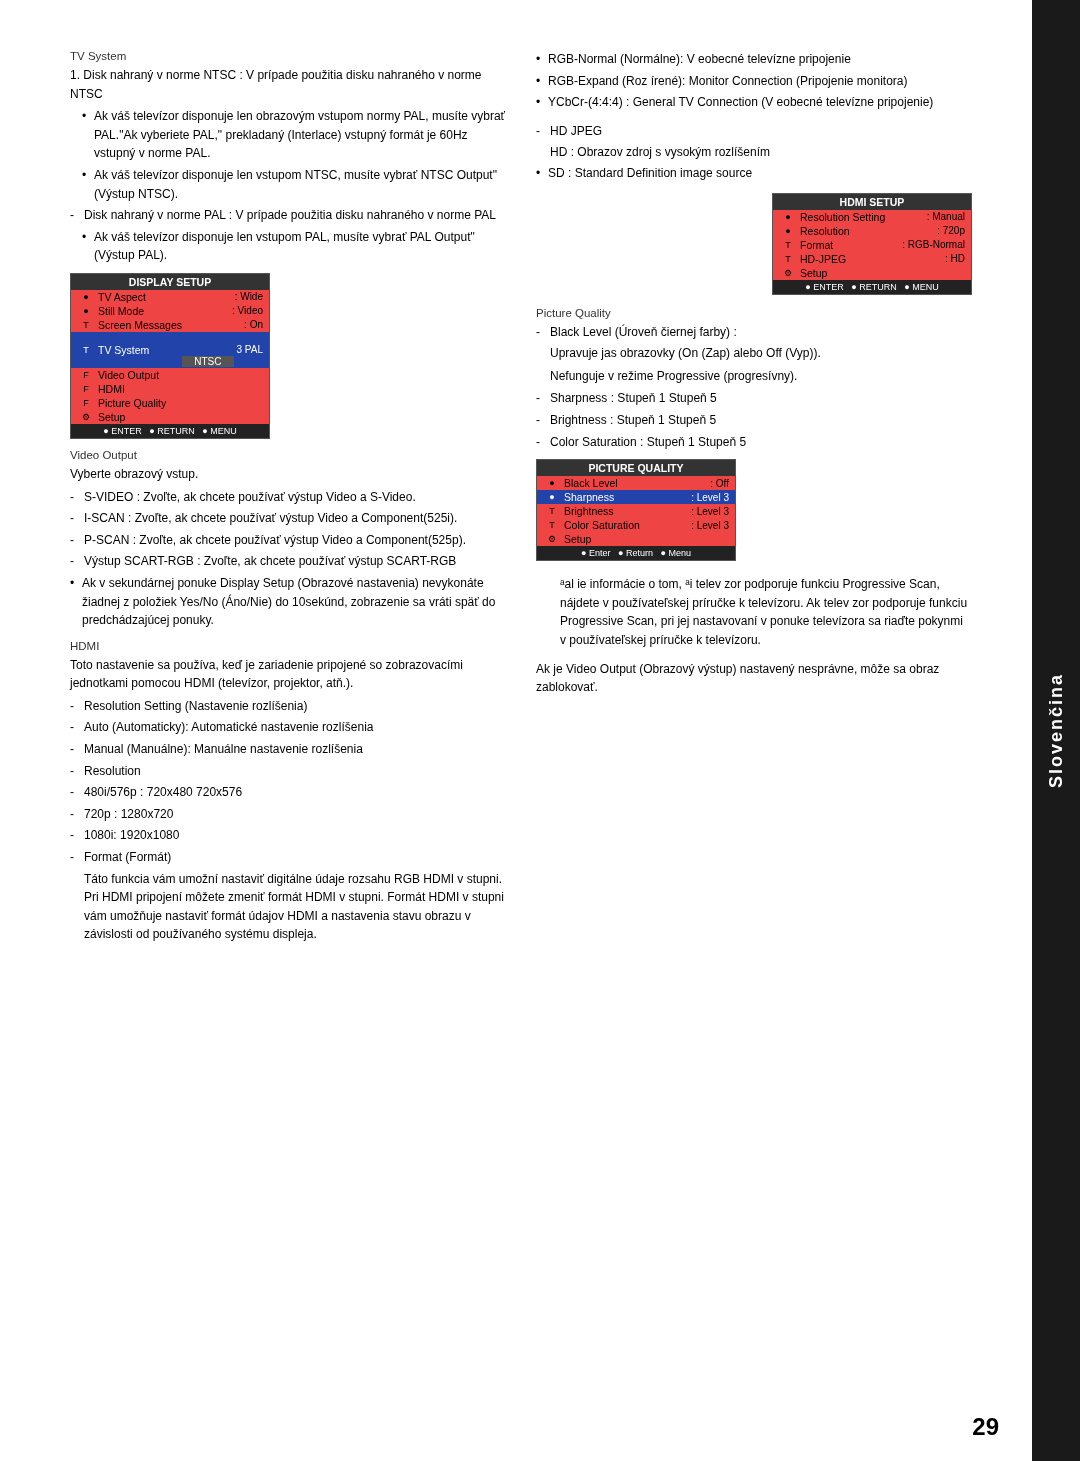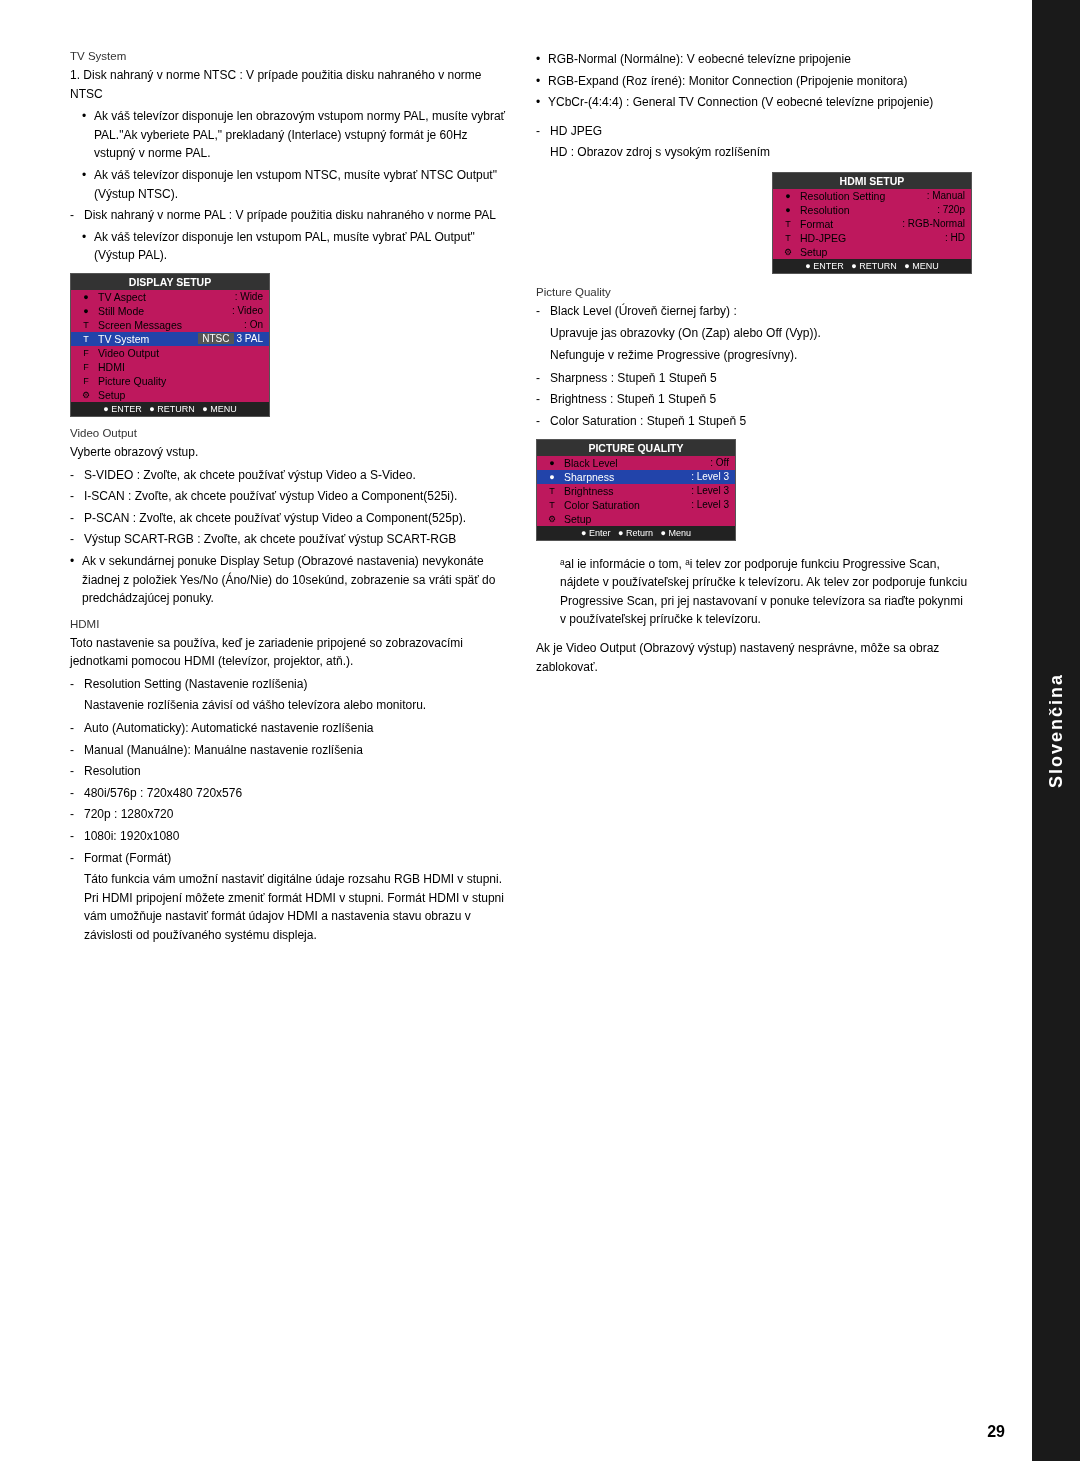--- a/index.html
+++ b/index.html
@@ -124,21 +124,21 @@
       line-height: 1.55;
       margin-bottom: 4px;
       font-weight: bold;
     }
 
     .bold-text { font-weight: normal; }
 
     
     .menu-box {
       border: 1px solid #555;
-      background: #be185d;
+      background: #ef4444;
       margin: 8px 0;
       width: 200px;
       font-size: 10.5px;
     }
 
     .menu-box-header {
       background: #333;
       color: #fff;
       padding: 2px 6px;
       font-size: 10.5px;
@@ -173,22 +173,22 @@
       padding: 2px 4px;
       font-size: 9px;
       display: flex;
       gap: 8px;
       justify-content: center;
     }
 
     .page-number {
       position: absolute;
       bottom: 20px;
-      right: 75px;
-      font-size: 16px;
+      right: 81px;
+      font-size: 24px;
       font-weight: bold;
       color: #000;
     }
 
     .section-block {
       margin-bottom: 10px;
     }
 
     .indent-1 { padding-left: 14px; }
 
@@ -246,21 +246,21 @@
               <span class="menu-box-value">: Video</span>
             </div>
             <div class="menu-box-row">
               <span class="row-icon">T</span>
               <span class="menu-box-label">Screen Messages</span>
               <span class="menu-box-value">: On</span>
             </div>
             <div class="menu-box-row highlighted">
               <span class="row-icon">T</span>
               <span class="menu-box-label">TV System</span>
-              <span class="menu-box-value" style="background:#555;color:#fff;padding:0 4px;">NTSC</span>
+              <span class="menu-box-value" style="background:#555;color:#fff;padding:0 12px;margin-top:23px;">NTSC</span>
               <span class="menu-box-value" style="margin-left:3px;">3 PAL</span>
             </div>
             <div class="menu-box-row">
               <span class="row-icon">F</span>
               <span class="menu-box-label">Video Output</span>
               <span class="menu-box-value"></span>
             </div>
             <div class="menu-box-row">
               <span class="row-icon">F</span>
               <span class="menu-box-label">HDMI</span>
@@ -286,21 +286,20 @@
           <div class="dash-bullet">I-SCAN : Zvoľte, ak chcete používať výstup Video a Component(525i).</div>
           <div class="dash-bullet">P-SCAN : Zvoľte, ak chcete používať výstup Video a Component(525p).</div>
           <div class="dash-bullet">Výstup SCART-RGB : Zvoľte, ak chcete používať výstup SCART-RGB</div>
           <div class="bullet-point">Ak v sekundárnej ponuke Display Setup (Obrazové nastavenia) nevykonáte žiadnej z položiek Yes/No (Áno/Nie) do 10sekúnd, zobrazenie sa vráti späť do predchádzajúcej ponuky.</div>
         </div>
 
         <div class="section-block">
           <div class="section-label bold-text">HDMI</div>
           <p>Toto nastavenie sa používa, keď je zariadenie pripojené so zobrazovacími jednotkami pomocou HDMI (televízor, projektor, atň.).</p>
           <div class="dash-bullet bold-text">Resolution Setting (Nastavenie rozlíšenia)</div>
-          <p class="indent-1">Nastavenie rozlíšenia závisí od vášho televízora alebo monitoru.</p>
           <div class="dash-bullet indent-1">Auto (Automaticky): Automatické nastavenie rozlíšenia</div>
           <div class="dash-bullet indent-1">Manual (Manuálne): Manuálne nastavenie rozlíšenia</div>
           <div class="dash-bullet bold-text">Resolution</div>
           <div class="dash-bullet indent-1">480i/576p : 720x480 720x576</div>
           <div class="dash-bullet indent-1">720p : 1280x720</div>
           <div class="dash-bullet indent-1">1080i: 1920x1080</div>
           <div class="dash-bullet bold-text">Format (Formát)</div>
           <p class="indent-1">Táto funkcia vám umožní nastaviť digitálne údaje rozsahu RGB HDMI v stupni. Pri HDMI pripojení môžete zmeniť formát HDMI v stupni. Formát HDMI v stupni vám umožňuje nastaviť formát údajov HDMI a nastavenia stavu obrazu v závislosti od používaného systému displeja.</p>
         </div>
 
@@ -310,20 +309,21 @@
 
         <div class="section-block" style="margin-top: 0;">
           <div class="bullet-point"><span class="bold-text">RGB-Normal (Normálne):</span> V eobecné televízne pripojenie</div>
           <div class="bullet-point"><span class="bold-text">RGB-Expand (Roz írené): Monitor Connection (Pripojenie monitora)</span></div>
           <div class="bullet-point"><span class="bold-text">YCbCr-(4:4:4) : General TV Connection (V eobecné televízne pripojenie)</span></div>
         </div>
 
         <div class="section-block">
           <div class="dash-bullet bold-text">HD JPEG</div>
           <div class="indent-1" style="font-size:12px; line-height:1.55; margin-bottom:2px;">HD : Obrazov zdroj s vysokým rozlíšením</div>
+          <div class="bullet-point">SD : Standard Definition image source</div>
         </div>
 
         <div class="menu-box" style="margin-left: auto; margin-right: 0;">
           <div class="menu-box-header">HDMI SETUP</div>
           <div class="menu-box-row">
             <span class="row-icon">●</span>
             <span class="menu-box-label">Resolution Setting</span>
             <span class="menu-box-value">: Manual</span>
           </div>
           <div class="menu-box-row">

